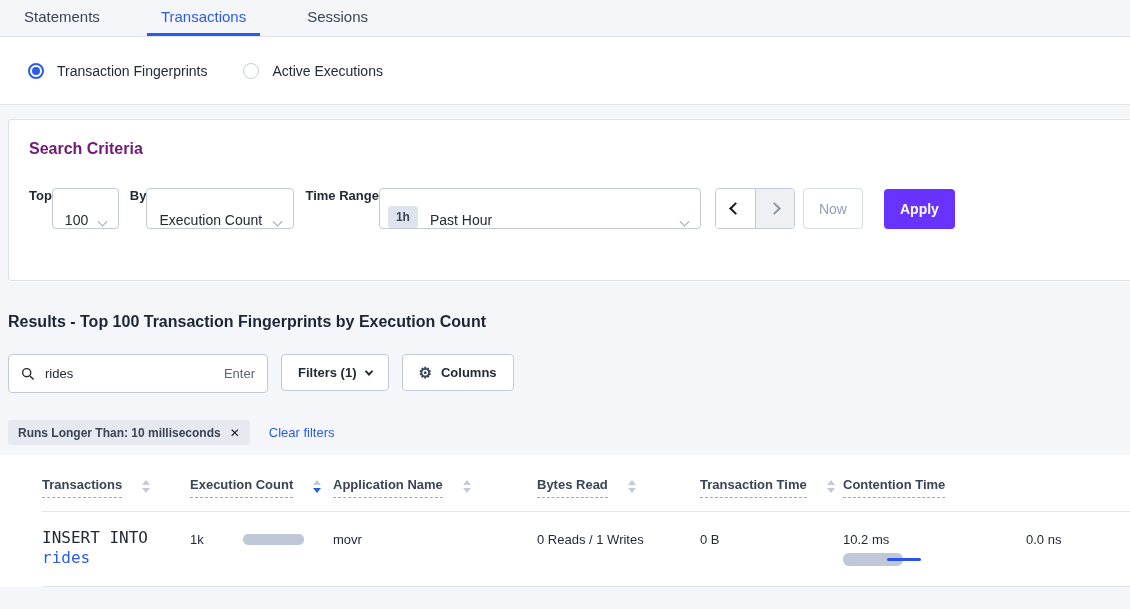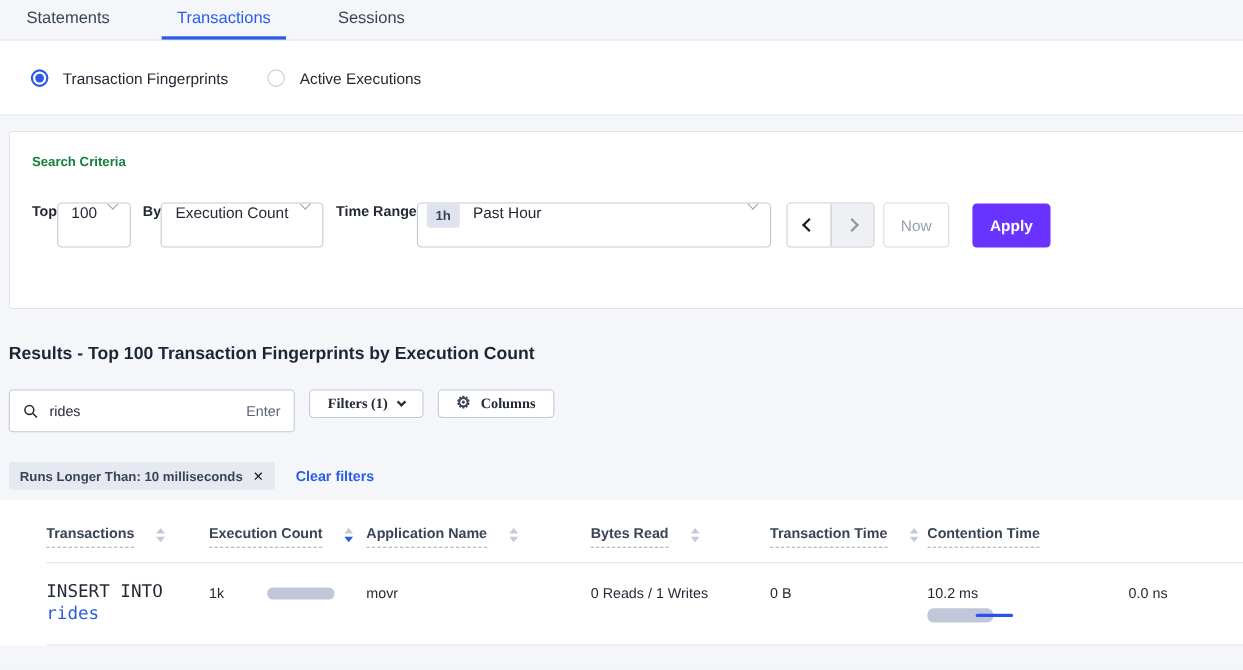--- a/index.html
+++ b/index.html
@@ -24,25 +24,25 @@
 
   
   .radio-row{background:#fff;height:68px;border-bottom:1px solid var(--border);display:flex;align-items:center;padding-left:28px;gap:36px;}
   .radio-opt{display:flex;align-items:center;gap:13px;font-size:14px;color:var(--ink);cursor:pointer;}
   .radio{width:16px;height:16px;border-radius:50%;border:1.5px solid #c7cdd8;background:#fff;position:relative;flex:none;}
   .radio.checked{border:2px solid var(--accent-blue);}
   .radio.checked::after{content:"";position:absolute;left:50%;top:50%;width:8px;height:8px;margin:-4px 0 0 -4px;border-radius:50%;background:var(--accent-blue);}
 
   
   .criteria-card{background:#fff;border:1px solid #dde2ea;border-right:none;border-radius:4px 0 0 4px;margin:14px 0 0 8px;height:162px;padding:20px 0 0 20px;}
-  .card-title{font-size:12px;font-weight:bold;color:#15803d;}
+  .card-title{font-size:16px;font-weight:bold;color:#701a75;}
   .fields{display:flex;margin-top:30px;gap:11px;align-items:flex-end;}
   .field{display:flex;flex-direction:row;}
   .field-label{font-size:13px;font-weight:bold;color:var(--ink);margin-bottom:7px;}
-  .select{height:41px;border:1px solid var(--ctl-border);border-radius:4px;background:#fff;display:flex;align-items:flex-start;padding:0 12px;font-size:14px;color:var(--ink);cursor:pointer;}
+  .select{height:41px;border:1px solid var(--ctl-border);border-radius:4px;background:#fff;display:flex;align-items:flex-end;padding:0 12px;font-size:14px;color:var(--ink);cursor:pointer;}
   .select .val{flex:1;}
   .chev{width:7px;height:7px;border-right:1.6px solid #98a2b6;border-bottom:1.6px solid #98a2b6;transform:rotate(45deg) translate(-2px,-2px);flex:none;}
   .sel-top{width:67px;}
   .sel-by{width:148px;}
   .sel-time{width:322px;padding-left:8px;}
   .time-badge{background:#dfe3ee;border-radius:3px;font-size:12px;font-weight:bold;color:#394455;padding:4px 8px;margin-right:12px;}
   .arrow-group{display:flex;height:41px;border:1px solid var(--ctl-border);border-radius:4px;overflow:hidden;margin-left:3px;}
   .arrow-btn{width:39px;display:flex;align-items:center;justify-content:center;background:#fff;cursor:pointer;}
   .arrow-btn+.arrow-btn{border-left:1px solid var(--ctl-border);background:#eef0f4;}
   .chev-left{width:9px;height:9px;border-left:2.5px solid #14181f;border-bottom:2.5px solid #14181f;transform:rotate(45deg);}
@@ -50,28 +50,28 @@
   .now-btn{margin-left:-3px;width:60px;height:41px;border:1px solid #d6dbe4;border-radius:4px;background:#fff;color:#97a0b2;font-size:14px;cursor:pointer;font-family:inherit;}
   .apply-btn{margin-left:10px;width:71px;height:40px;border:none;border-radius:4px;background:var(--primary-purple);color:#fff;font-size:14px;font-weight:bold;cursor:pointer;font-family:inherit;}
 
   
   .results-area{padding:32px 0 0 8px;}
   .results-heading{font-size:16px;font-weight:bold;color:#1c2534;}
   .toolbar{display:flex;margin-top:23px;gap:13px;}
   .searchbox{width:260px;height:39px;background:#fff;border:1px solid var(--ctl-border);border-radius:4px;display:flex;align-items:center;padding:0 12px;gap:10px;}
   .searchbox .q{flex:1;font-size:13px;color:var(--ink);}
   .enter-hint{font-size:13px;color:#5a6478;cursor:pointer;}
-  .tbtn{height:26px;background:#fff;border:1px solid var(--ctl-border);border-radius:4px;display:flex;align-items:center;padding:0 16px;gap:9px;font-size:13px;font-weight:bold;color:var(--ink);cursor:pointer;font-family:Liberation Serif, serif;}
+  .tbtn{height:37px;background:#fff;border:1px solid var(--ctl-border);border-radius:4px;display:flex;align-items:center;padding:0 16px;gap:9px;font-size:13px;font-weight:bold;color:var(--ink);cursor:pointer;font-family:Liberation Sans, sans-serif;}
   .chev-bold{width:6px;height:6px;border-right:2px solid var(--ink);border-bottom:2px solid var(--ink);transform:rotate(45deg) translate(-1px,-1px);}
   .gear{font-size:15px;color:var(--navy);line-height:1;}
 
   .chip-row{display:flex;align-items:center;margin-top:27px;gap:19px;}
   .chip{background:#e6e9f0;border-radius:3px;height:25px;display:flex;align-items:center;padding:0 10px;gap:9px;font-size:12px;font-weight:bold;color:var(--navy);}
   .chip-x{font-size:12px;font-weight:bold;color:#14181f;cursor:pointer;}
-  .clear-link{font-size:13px;font-weight:bold;color:var(--accent-blue);cursor:pointer;text-decoration:none;}
+  .clear-link{font-size:13px;font-weight:normal;color:var(--accent-blue);cursor:pointer;text-decoration:none;}
 
   
   .table-card{background:#fff;margin-top:10px;padding-left:42px;}
   .tgrid{display:grid;grid-template-columns:148px 143px 204px 163px 143px 183px minmax(0,1fr);}
   .thead{padding:22px 0 0;border-bottom:1px solid var(--border);}
   .hcell{display:flex;align-items:flex-start;gap:20px;padding-bottom:13px;cursor:pointer;overflow:hidden;}
   .hlabel{font-size:13px;font-weight:bold;color:var(--navy);border-bottom:1px dashed #9fa9ba;padding-bottom:5px;white-space:nowrap;}
   .sort{display:flex;flex-direction:column;gap:3px;margin-top:3px;flex:none;}
   .tri-up{width:0;height:0;border-left:4px solid transparent;border-right:4px solid transparent;border-bottom:5px solid #c3cad7;}
   .tri-down{width:0;height:0;border-left:4px solid transparent;border-right:4px solid transparent;border-top:5px solid #c3cad7;}

